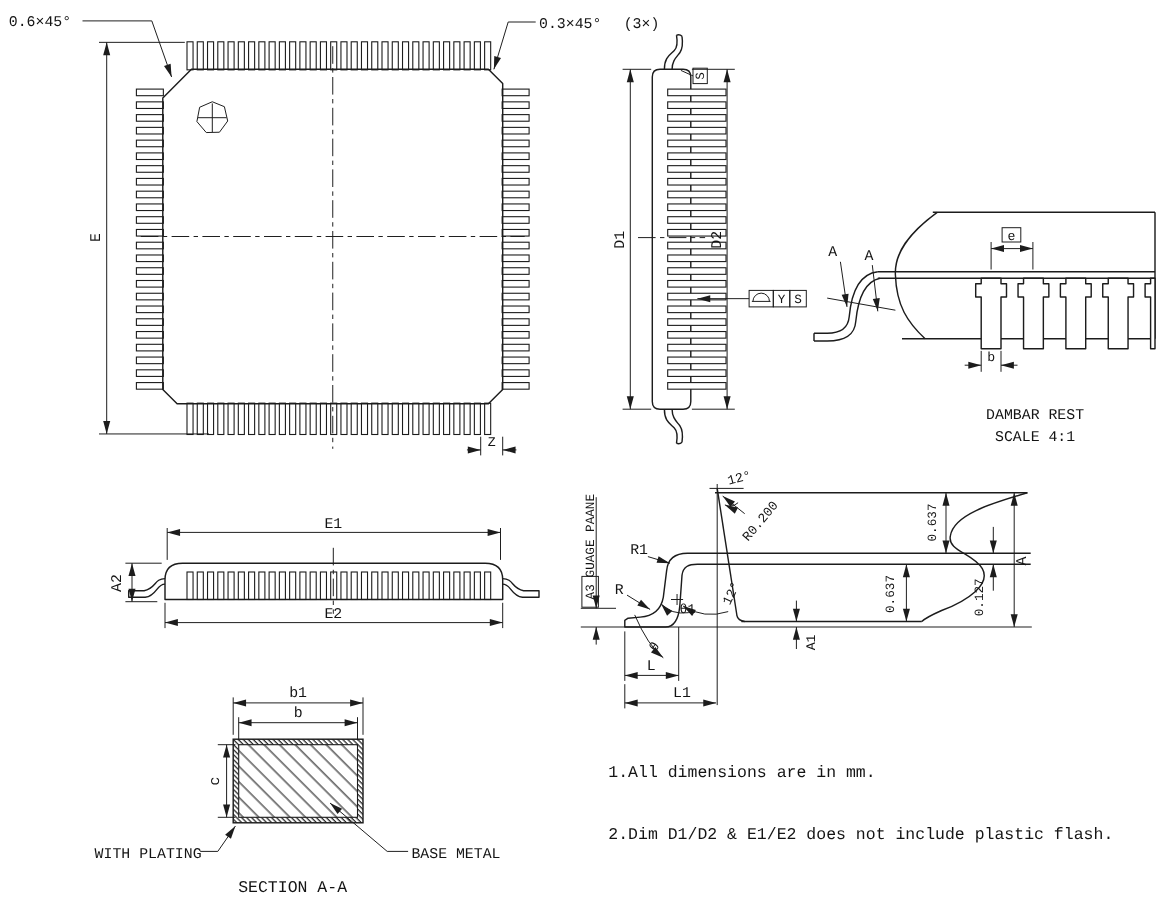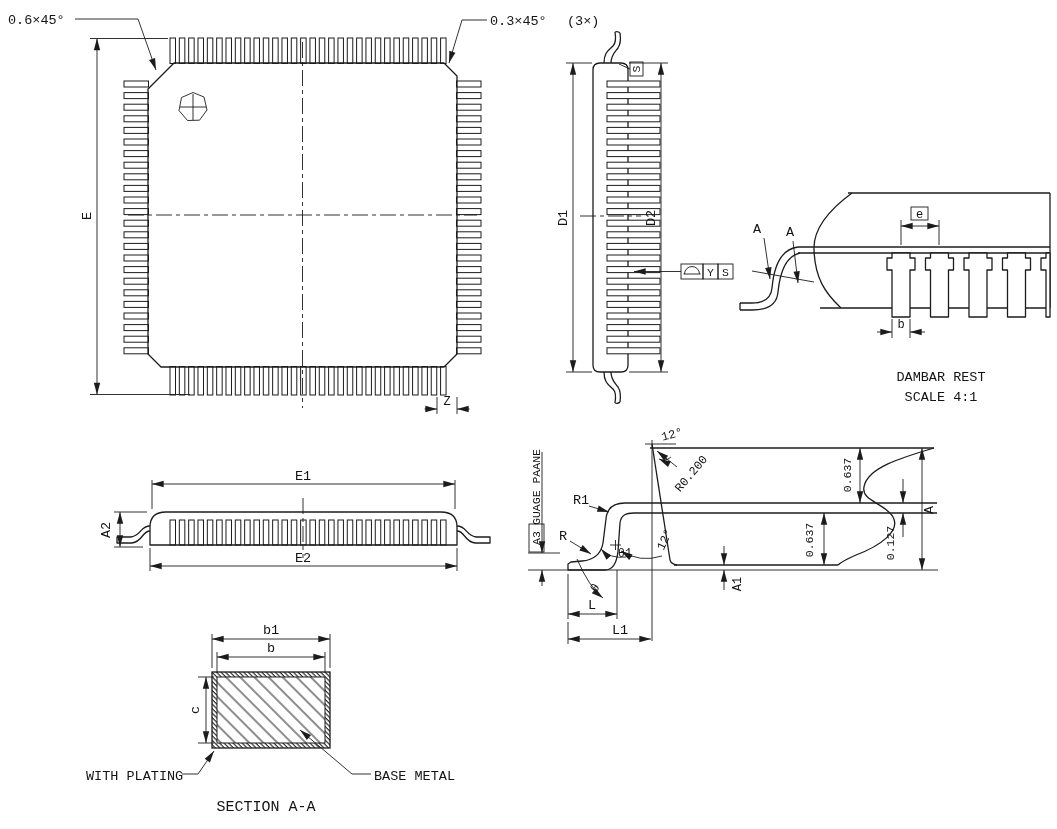--- a/index.html
+++ b/index.html
@@ -392,18 +392,20 @@
     <text class="t13" text-anchor="middle" transform="translate(199,710) rotate(-90)">c</text>
     <text class="t13" x="86" y="780">WITH PLATING</text>
     <polyline class="tl" points="182,774 198,774 214,751" marker-end="url(#ae)"></polyline>
     <text class="t13" x="374" y="780">BASE METAL</text>
     <polyline class="tl" points="371,774 352,774 300,730" marker-end="url(#ae)"></polyline>
     <text class="t15" text-anchor="middle" x="266" y="811">SECTION A-A</text>
   </g>
 </svg>
 
 <div class="notes">
+  <div>1.All dimensions are in mm.</div>
+  <div>2.Dim D1/D2 &amp; E1/E2 does not include plastic flash.</div>
   
   
   
   
 </div>
 </div>
 
 </body></html>

